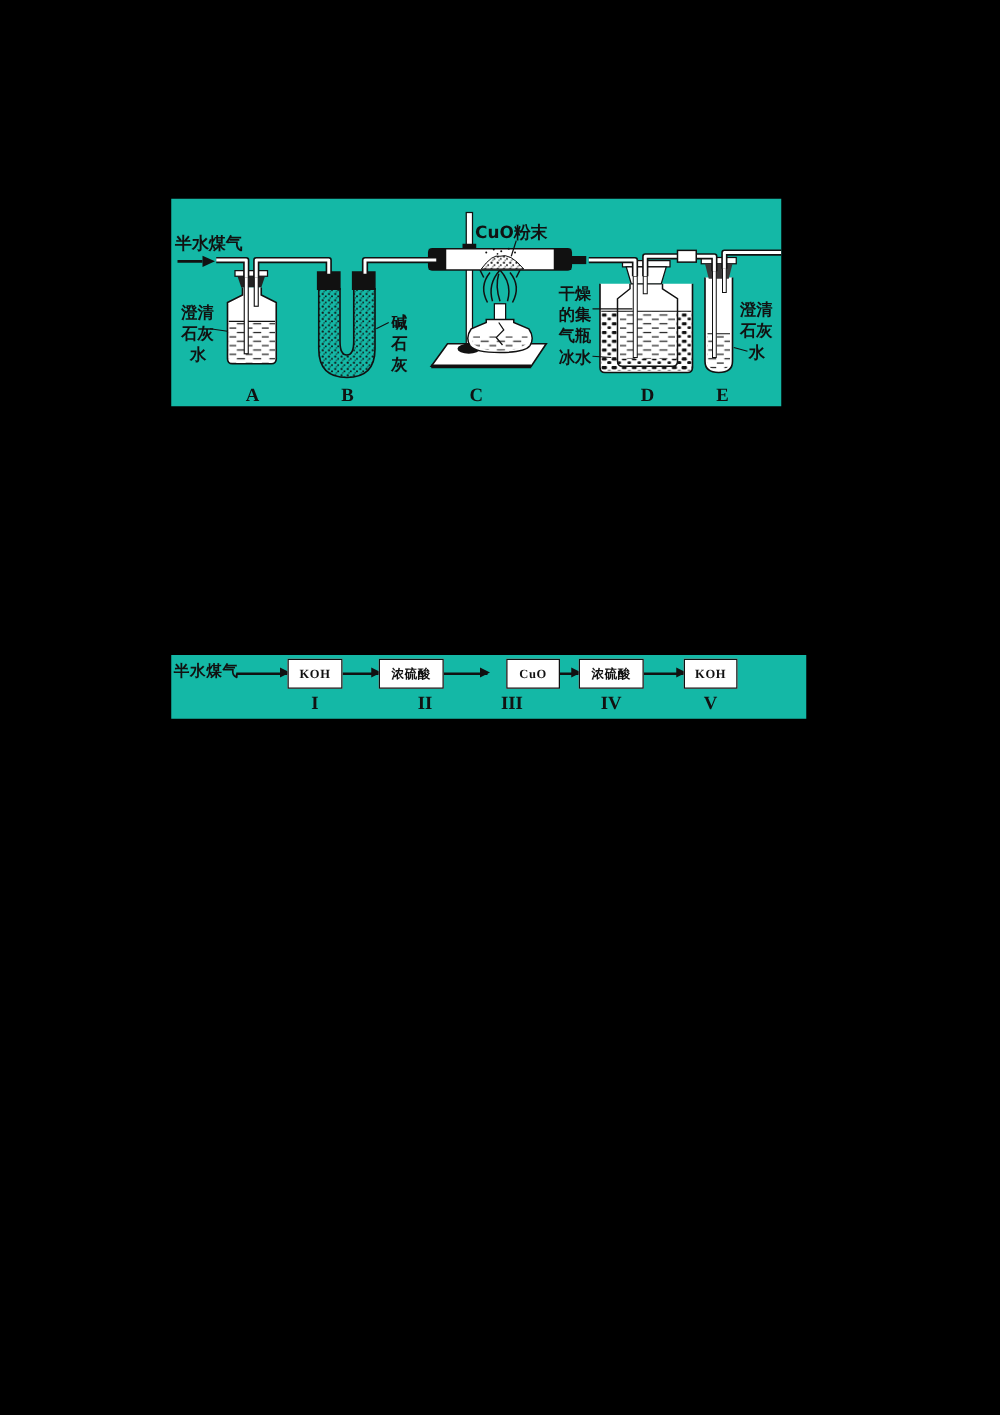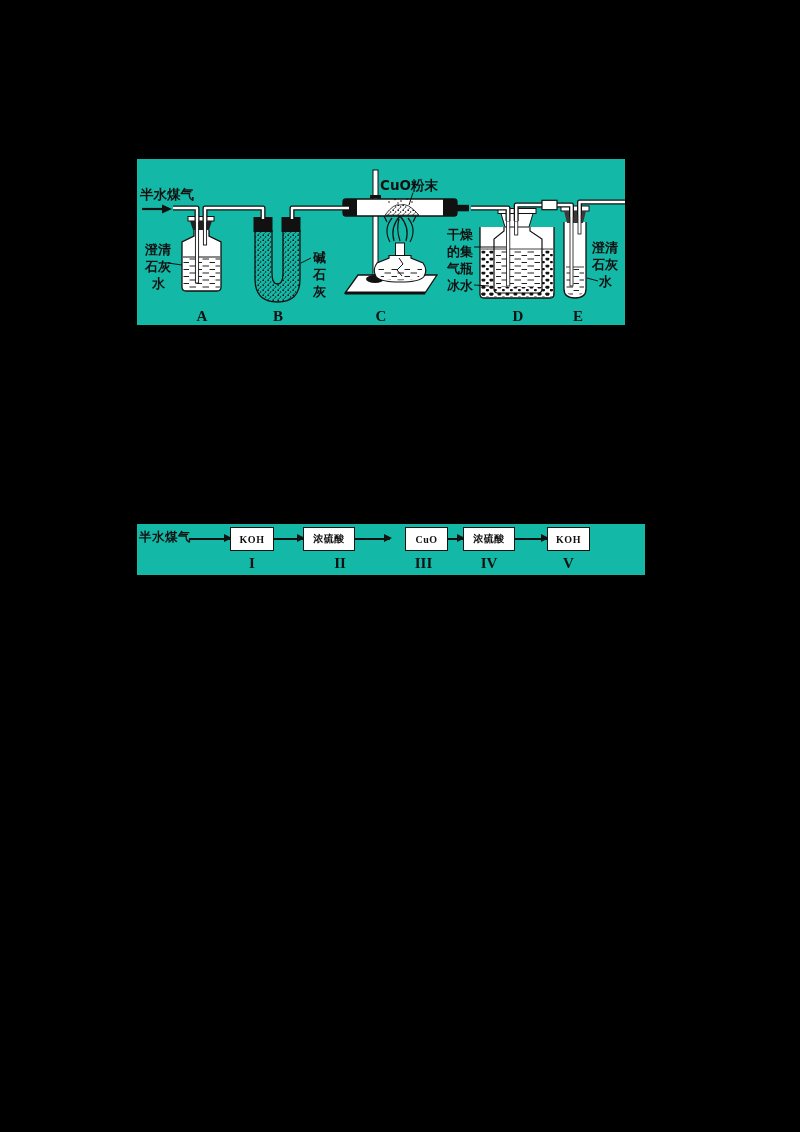--- a/index.html
+++ b/index.html
@@ -171,17 +171,17 @@
     <div class="farrow" style="left:378px;width:32px"></div>
 
     <div class="fbox" style="left:93px;width:44px">KOH</div>
     <div class="fbox" style="left:166px;width:52px">浓硫酸</div>
     <div class="fbox" style="left:268px;width:43px">CuO</div>
     <div class="fbox" style="left:326px;width:52px">浓硫酸</div>
     <div class="fbox" style="left:410px;width:43px">KOH</div>
 
     <div class="fnum" style="left:93px;width:44px">I</div>
     <div class="fnum" style="left:177px;width:52px">II</div>
-    <div class="fnum" style="left:265px;width:43px">III</div>
+    <div class="fnum" style="left:251px;width:43px">III</div>
     <div class="fnum" style="left:326px;width:52px">IV</div>
     <div class="fnum" style="left:410px;width:43px">V</div>
   </div>
 </div>
 
 </body></html>

